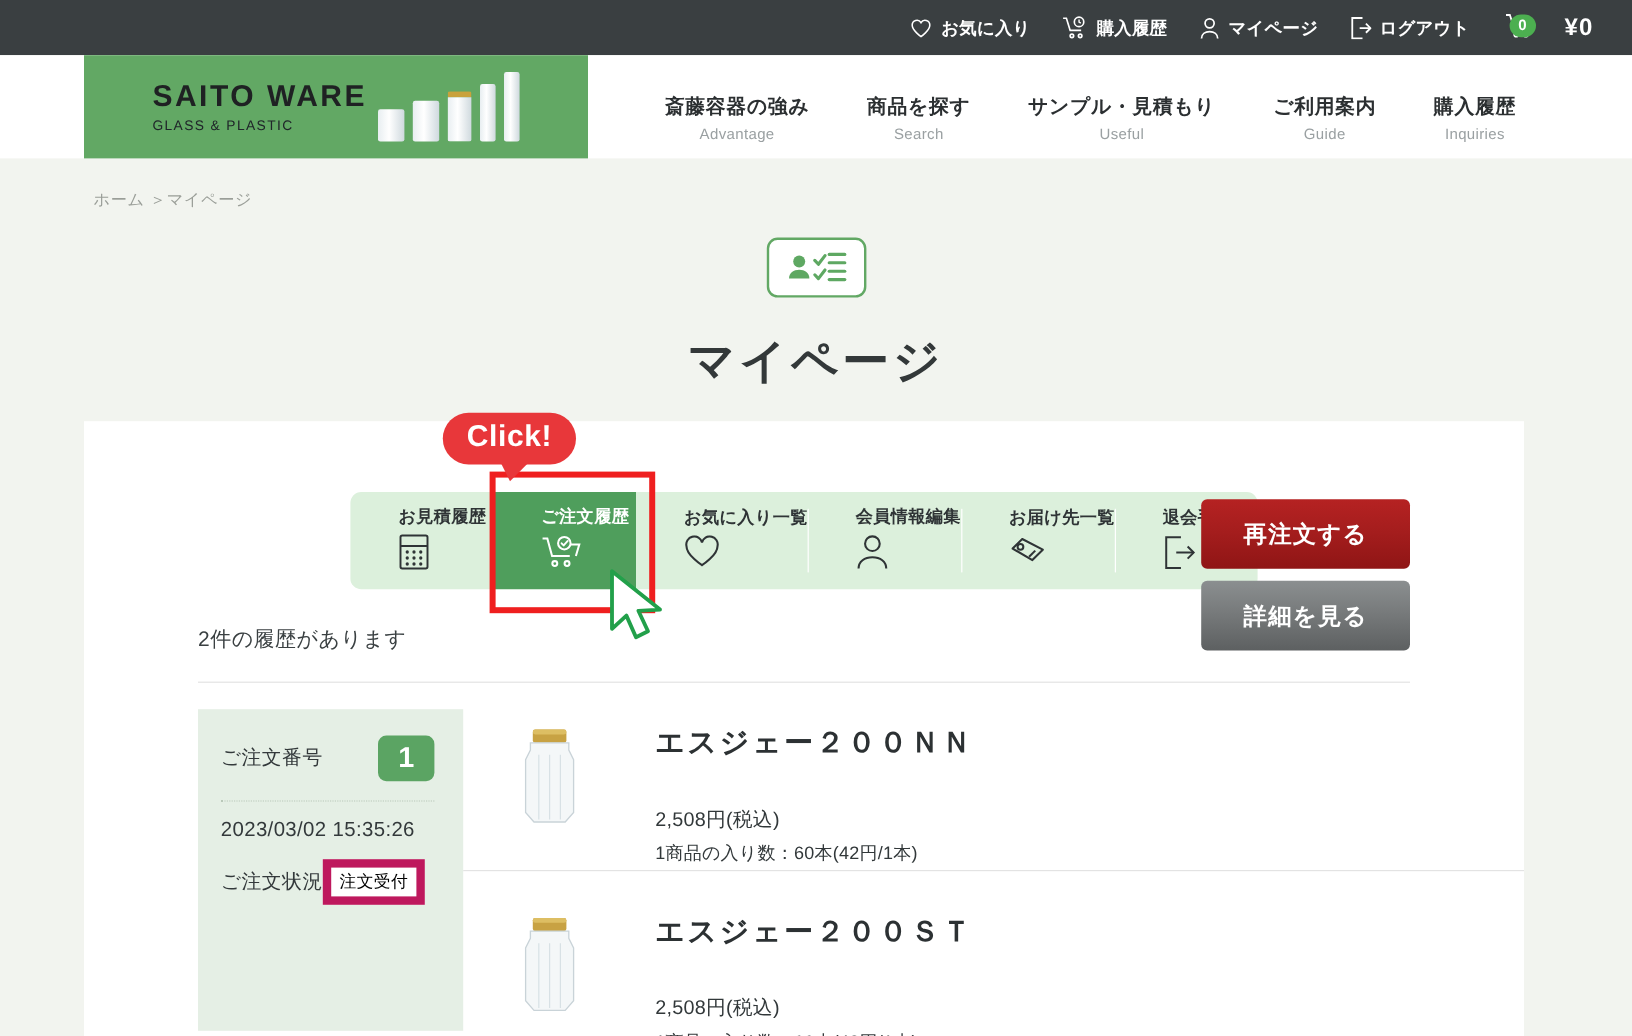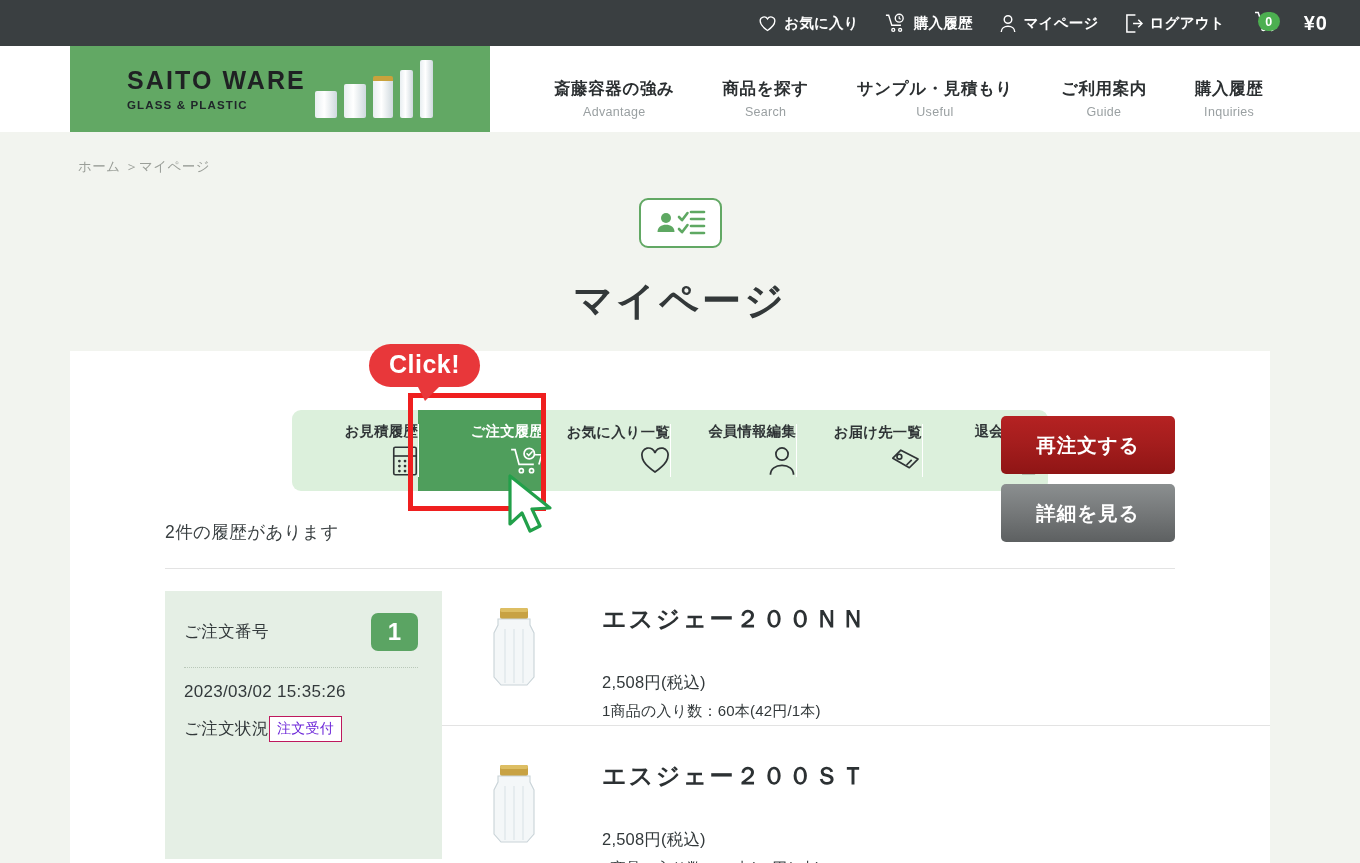--- a/index.html
+++ b/index.html
@@ -41,21 +41,21 @@
   .logo-block{
     width:420px; margin-left:70px; background:#62a864;
     display:flex; align-items:center; position:relative;
   }
   .logo-text{ margin-left:57px; }
   .logo-main{
     color:#1f2123; font-size:25px; font-weight:700;
     letter-spacing:2.1px; line-height:1;
   }
   .logo-sub{
-    color:#20262a; font-size:11.5px; font-weight:700;
+    color:#20262a; font-size:11.5px; font-weight:400;
     letter-spacing:1.15px; margin-top:6px;
   }
   .logo-bottles{ position:absolute; left:245px; bottom:14px; display:flex; align-items:flex-end; gap:7px;}
   .btl{ background:linear-gradient(90deg,#e8eef1 0%,#ffffff 42%,#cfd9de 100%); border-radius:2px; }
 
   .mainnav{
     flex:1; display:flex; align-items:center; justify-content:flex-start;
     padding-left:40px; gap:0px;
   }
   .nav-item{
@@ -87,22 +87,22 @@
     background:#ffffff;
   }
 
   
   .tabs-outer{ position:relative; padding-top:59px; }
   .tabs{
     margin:0 auto; width:756px; height:81px; background:#dcf0dc;
     border-radius:9px; display:flex; align-items:stretch;
   }
   .tab{
-    flex:1; display:flex; flex-direction:column; align-items:flex-end; justify-content:center;
-    gap:5px; cursor:pointer; position:relative; color:#2f3436;
+    flex:1; display:flex; flex-direction:column; align-items:flex-start; justify-content:center;
+    gap:5px; cursor:pointer; position:relative; color:#2f3436;padding-left:40px;
   }
   .tab + .tab::before{
     content:""; position:absolute; left:0; top:14px; bottom:14px; width:1px; background:#ffffff;
   }
   .tab-label{ font-size:14.3px; font-weight:700; letter-spacing:.3px; white-space:nowrap;}
   .tab.active{
     background:#4f9e5c; color:#ffffff; border-radius:0;
   }
   .tab.active + .tab::before{ background:transparent; }
   .tab-highlight{
@@ -123,35 +123,35 @@
 
   
   .hist-count{
     margin:29px 0 0 95px; font-size:17.5px; color:#3a4042; letter-spacing:.4px;
   }
   .hist-sep{
     margin:24px 95px 0 95px; height:1px; background:#e3e3e3;
   }
   .order-row{ display:flex; margin:22px 0 0 95px; }
   .order-meta{
-    width:277px; background:#e5efe5; padding:22px 24px 20px 19px; align-self:flex-start;
+    width:221px; background:#e5efe5; padding:22px 24px 20px 19px; align-self:flex-start;
     min-height:268px;
   }
   .meta-top{ display:flex; align-items:center; justify-content:space-between;}
   .meta-label{ font-size:16.5px; color:#33393b; letter-spacing:.4px;}
   .order-num{
     background:#5ba463; color:#fff; font-size:24px; font-weight:700;
     width:47px; height:38px; border-radius:7px;
     display:flex; align-items:center; justify-content:center;
   }
   .meta-dots{ border-bottom:1.5px dotted #b9c8b9; margin:16px 0 14px;}
   .meta-date{ font-size:17px; color:#33393b; letter-spacing:.3px;}
   .meta-status-row{ display:flex; align-items:center; justify-content:flex-start; margin-top:14px;}
   .status-badge{
-    border:1px solid #be185d; background:#fff; color:#6d28d9;
+    border:7px solid #be185d; background:#fff; color:#000000;
     font-size:14px; padding:3px 7px; letter-spacing:.3px;
   }
 
   .order-items{ flex:1; position:relative; }
   .item{
     display:flex; align-items:flex-start; padding:0 0 0 22px; position:relative;
     min-height:134px;
   }
   .item + .item{ border-top:1px solid #e3e3e3; padding-top:22px;}
   .thumb{

